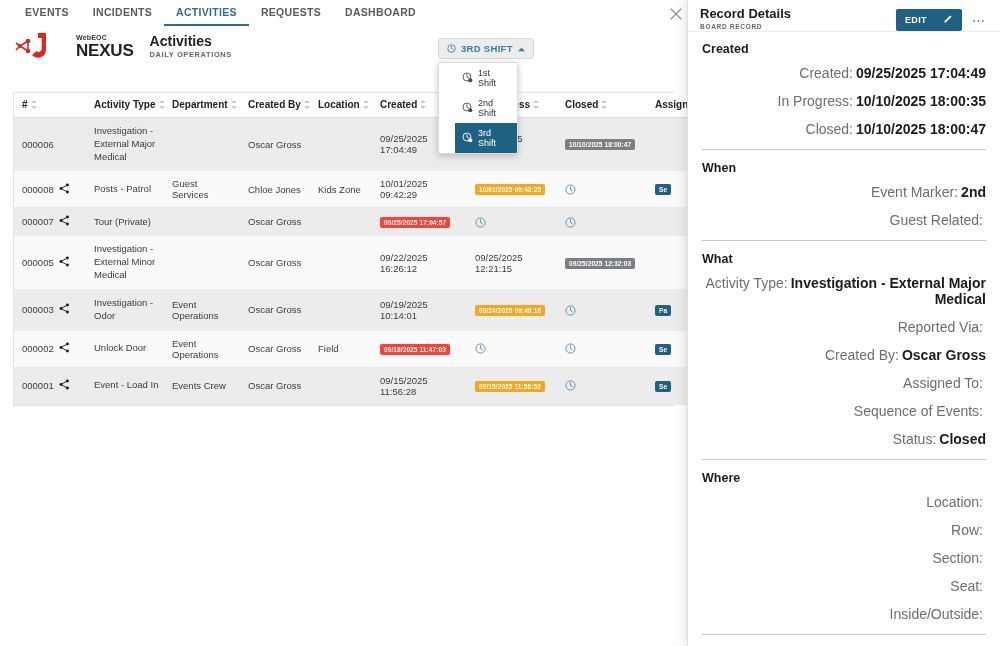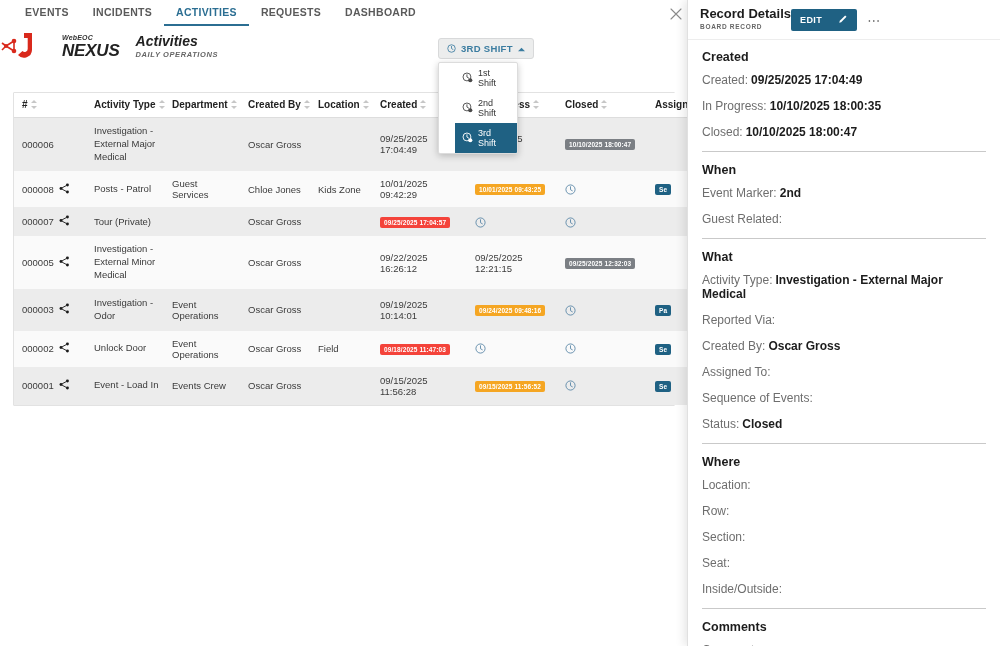--- a/index.html
+++ b/index.html
@@ -26,23 +26,22 @@
     font-size: 10.5px; font-weight: bold; letter-spacing: .3px;
     color: #5a5a5a; padding: 2px 12px 6px 12px; cursor: pointer;
     white-space: nowrap; background: none; border: none;
     font-family: "Liberation Sans", sans-serif;
     text-align: right;
   }
   .nav-tab.active { color: #2b6e92; border-bottom: 2px solid #2b6e92; }
 
   
   #brandrow {
-    height: 40px; display:flex; align-items:center; padding-left: 0; gap: 10px;
+    height: 40px; display:flex; align-items:center; padding-left: 14px; gap: 10px;
     background:#fff;
-    font-style:italic;
   }
   #logo-mark { width: 52px; height: 30px; position: relative; flex: none; }
   #logo-text { line-height: 1; }
   .logo-webeoc { font-size: 7px; font-weight: bold; color:#333; letter-spacing:.2px; display:block; }
   .logo-nexus { font-size: 17px; font-weight: bold; color:#222; letter-spacing:-0.2px; display:block; margin-top:1px; }
   #title-block { margin-left: 6px; }
   .page-title { font-size: 14px; font-weight: bold; color: #222; line-height: 1.15; }
   .page-sub { font-size: 7.5px; font-weight: bold; color:#666; letter-spacing:.6px; }
 
   
@@ -96,37 +95,37 @@
   .multiline { line-height: 1.35; }
 
   
   #panel {
     position:absolute; right:0; top:0; width: 313px; height: 646px;
     background:#fff; border-left:1px solid #e0e0e0;
     box-shadow: -3px 0 9px rgba(0,0,0,.10);
     display:flex; flex-direction:column;
   }
   #panel-head {
-    padding: 7px 12px 8px 12px; display:flex; align-items:flex-start;
-    border-bottom: 1px solid #ededed;
+    padding: 7px 12px 0 12px; display:flex; align-items:flex-start;
+    justify-content:space-between; border-bottom: 1px solid #ededed;
   }
   .panel-title { font-size: 13px; font-weight: bold; color:#1c1c1c; line-height:1.1; }
   .panel-sub { font-size: 6.5px; font-weight:bold; color:#666; letter-spacing:.7px; margin-top:2px; }
   #panel-actions { display:flex; align-items:center; gap:8px; margin-top:2px; }
   #edit-btn {
     background:#1f6183; color:#fff; border:none; border-radius:2px;
     font-size:9px; font-weight:bold; letter-spacing:.4px;
     padding: 5px 9px; display:flex; align-items:center; gap:16px; cursor:pointer;
     font-family:"Liberation Sans", sans-serif;
   }
   #more-btn { color:#555; font-size:13px; cursor:pointer; letter-spacing:1px; line-height:1; padding:2px; }
   #panel-body { flex:1; overflow-y:auto; padding: 10px 14px 20px 14px; }
   .sec-rule { height:1px; background:#c9c9c9; margin: 11px 0 11px 0; }
   .sec-title { font-size: 12.5px; font-weight:bold; color:#1c1c1c; margin-bottom: 9px; }
-  .field { font-size: 12px; color:#6e6e6e; margin-bottom: 12px; }
+  .field { font-size: 14px; color:#6e6e6e; margin-bottom: 12px; text-align: right; }
   .field .val { color:#1c1c1c; font-weight:bold; margin-left:3px; }
 
   
   #close-btn {
     position:absolute; left: 670px; top: 8px; font-size: 13px; color:#8a8a8a;
     cursor:pointer; z-index: 50; line-height:1;
   }
   .clock-ico { display:inline-block; vertical-align:middle; line-height:0; }
 </style>
 </head>

